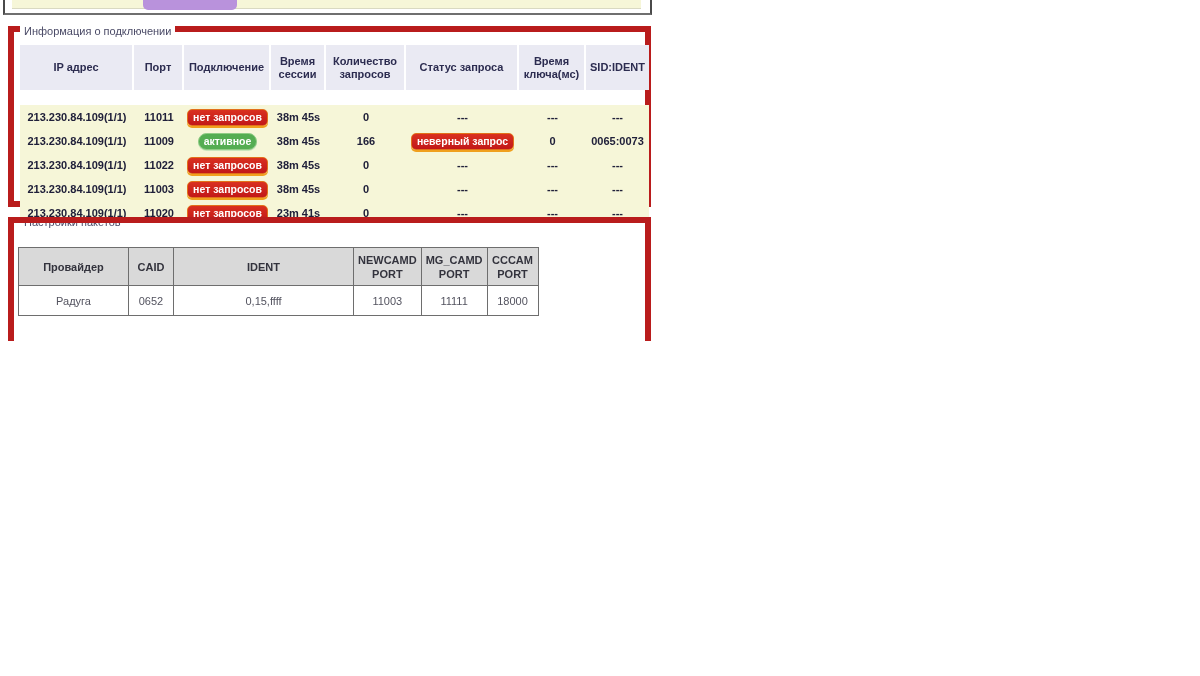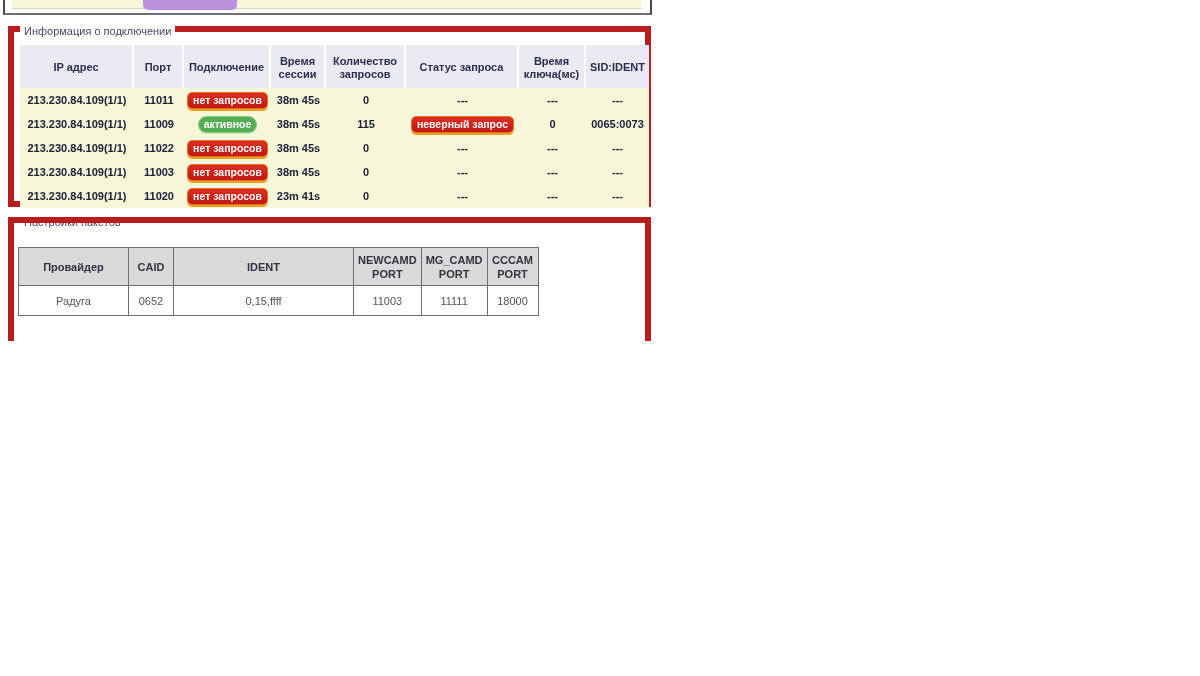--- a/index.html
+++ b/index.html
@@ -23,21 +23,21 @@
   .fs-conn { left:8px; top:26px; width:643px; height:181px; }
   .fs-pkg  { left:8px; top:217px; width:643px; height:124px; border-bottom:none; overflow:hidden; }
 
   
   .conn-grid { display:grid; grid-template-columns:114px 50px 87px 55px 80px 113px 67px 63px;border-radius:9px; }
   .conn-head { position:absolute; left:6px; top:13px; width:629px; height:45px; }
   .conn-head .hcell { background:#eaeaf3; border-right:2px solid #ffffff;
                       display:flex; align-items:center; justify-content:center; text-align:center;
                       font-size:11px; font-weight:bold; color:#2c2c50; line-height:13px; padding:0 2px; }
   .conn-head .hcell:last-child { border-right:none; }
-  .conn-body { position:absolute; left:6px; top:56px; width:629px; height:120px; background:#f6f6d8; }
+  .conn-body { position:absolute; left:6px; top:73px; width:629px; height:120px; background:#f6f6d8; }
   .conn-row { height:24px; }
   .conn-row .cell { display:flex; align-items:center; justify-content:center;
                     font-size:11px; font-weight:bold; color:#20203a; white-space:nowrap; }
 
   
   .badge { display:inline-block; padding:1px 5px 2px; color:#fff; font-weight:bold;
            font-size:10.5px; line-height:12px; white-space:nowrap;text-align:center; }
   .badge-red { background:linear-gradient(#d93020,#c21818); border:1px solid #e2701a;
                box-shadow:0 2px 0 #f0a01e; border-radius:5px; }
   .badge-green { background:#54ad52; border:1px solid #90cc85; box-shadow:0 1px 0 #c9e5bd;
@@ -92,21 +92,21 @@
         <div class="cell">---</div>
       </div>
 
       <div class="conn-grid conn-row">
         <div class="cell">213.230.84.109(1/1)</div>
         <div class="cell">11009</div>
         <div class="cell">
             <span class="badge badge-green">активное</span>
           </div>
         <div class="cell">38m 45s</div>
-        <div class="cell">115</div>
+        <div class="cell">166</div>
         <div class="cell">
             <span class="badge badge-red">неверный запрос</span>
           </div>
         <div class="cell">0</div>
         <div class="cell">0065:0073</div>
       </div>
 
       <div class="conn-grid conn-row">
         <div class="cell">213.230.84.109(1/1)</div>
         <div class="cell">11022</div>

